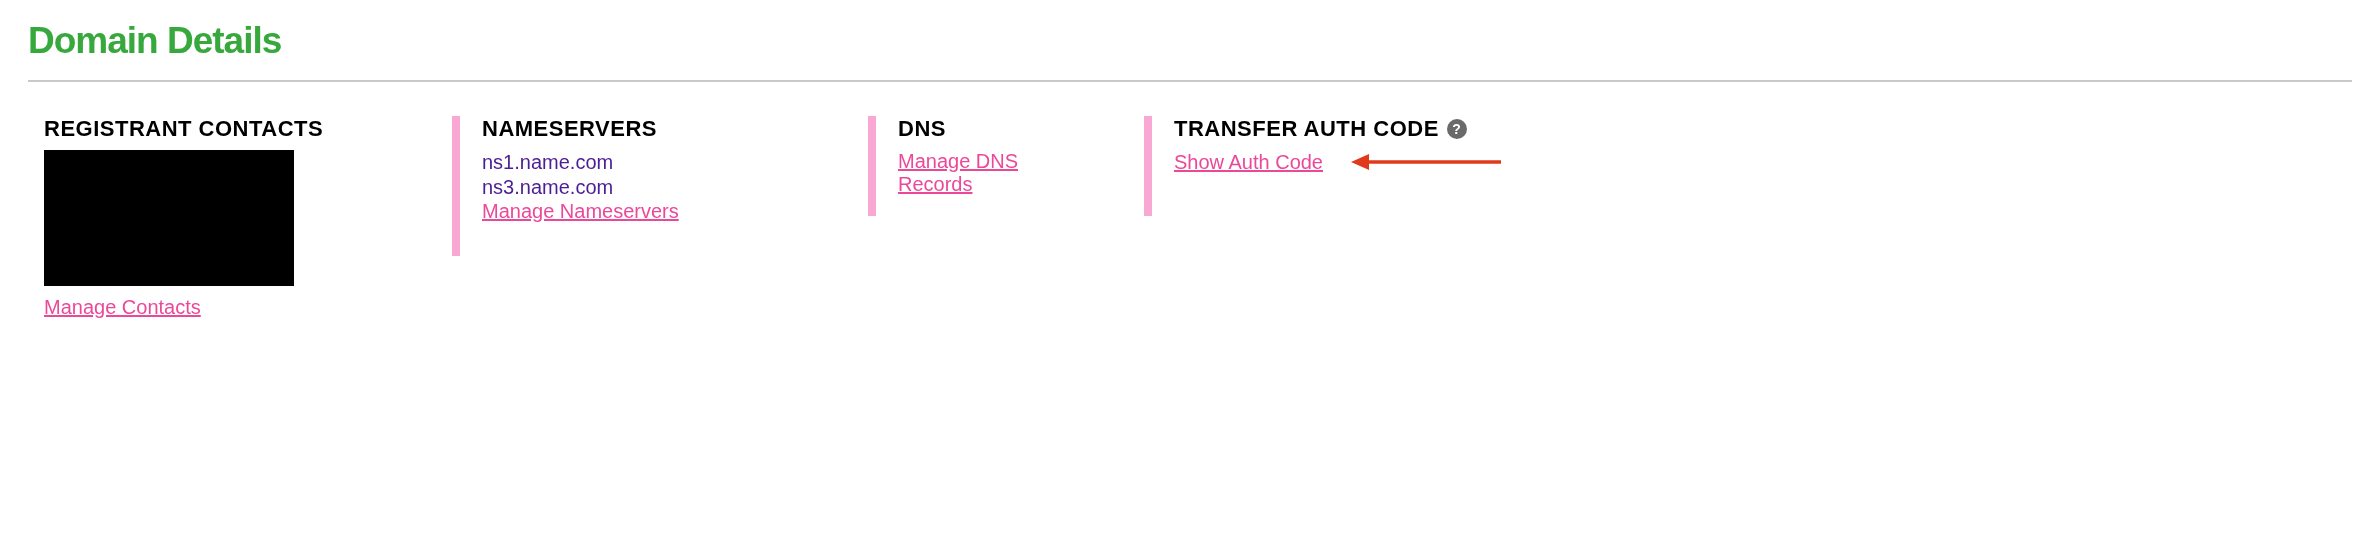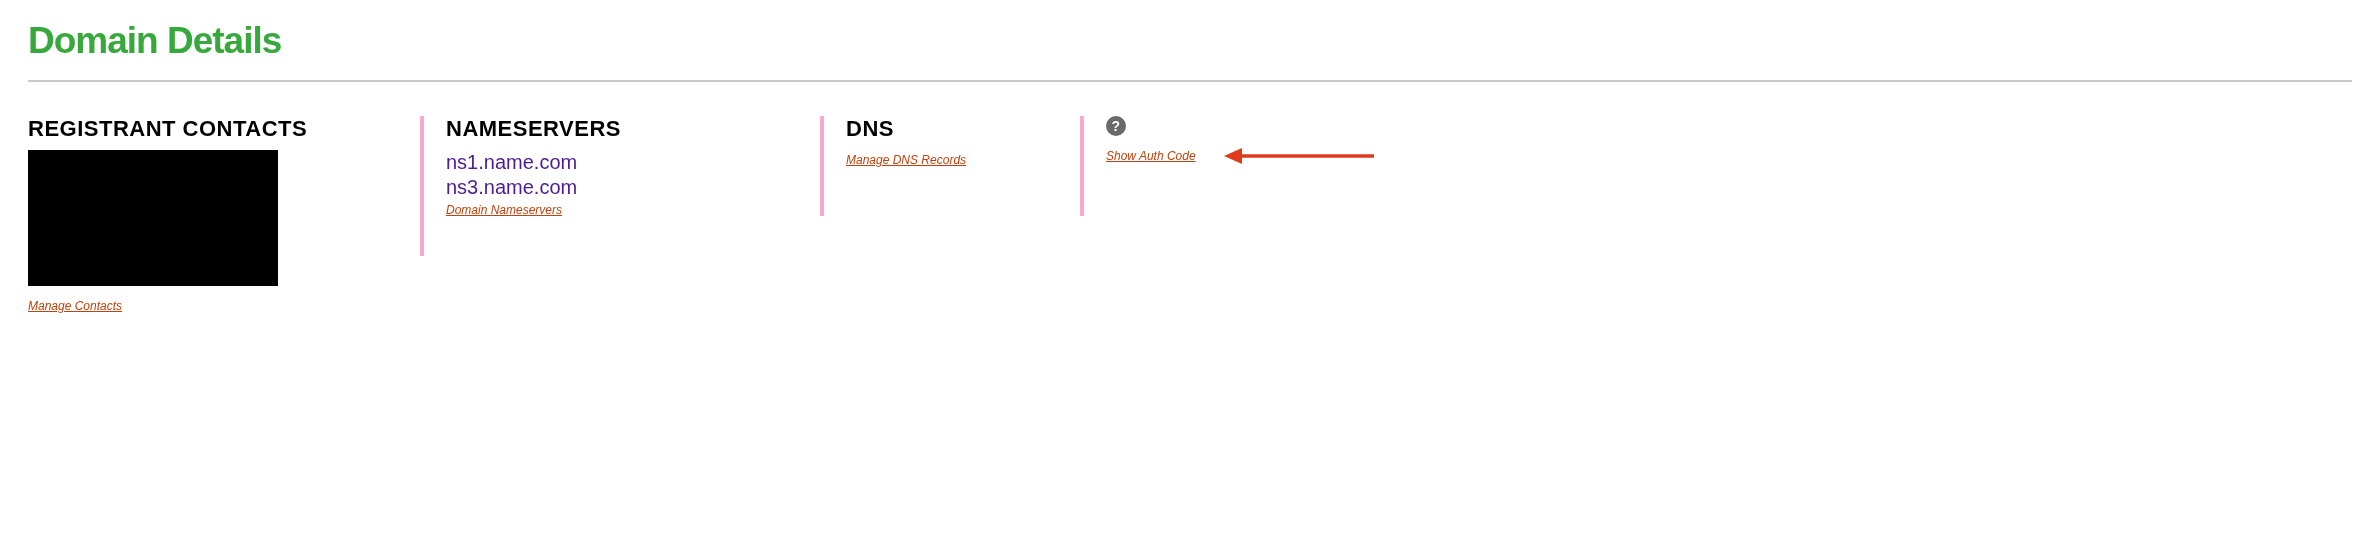--- a/index.html
+++ b/index.html
@@ -22,23 +22,24 @@
       border-top: 2px solid #c9c9c9;
       margin-bottom: 34px;
     }
     .columns {
       display: flex;
       align-items: flex-start;
     }
     .col {
       position: relative;
       padding-right: 35px;
+      margin-left: 16px;
     }
     .col.sep {
-      border-left: 4px solid #f9a8d4;
+      border-left: 8px solid #f9a8d4;
       padding-left: 22px;
     }
     .col-registrant { flex: 0 0 392px; }
     .col-nameservers { flex: 0 0 400px; min-height: 140px; }
     .col-dns { flex: 0 0 260px; min-height: 100px; }
     .col-auth { flex: 1 1 auto; min-height: 100px; }
     .col-label {
       font-size: 22px;
       font-weight: 800;
       letter-spacing: 0.5px;
@@ -47,26 +48,25 @@
       align-items: center;
       gap: 8px;
     }
     .redacted {
       width: 250px;
       height: 136px;
       background: #000;
       margin-bottom: 10px;
     }
     .link {
-      color: #c2410c;
-      font-size: 12px;
+      color: #ec4899;
+      font-size: 20px;
       text-decoration: underline;
       cursor: pointer;
       display: inline-block;
-      font-style: italic;
     }
     .ns-item {
       font-size: 20px;
       color: #4c1d95;
       line-height: 1.25;
     }
     .help-icon {
       display: inline-flex;
       align-items: center;
       justify-content: center;
@@ -100,30 +100,31 @@
   <div class="col col-registrant">
     <div class="col-label">REGISTRANT CONTACTS</div>
     <div class="redacted"></div>
     <a class="link">Manage Contacts</a>
   </div>
 
   <div class="col col-nameservers sep">
     <div class="col-label">NAMESERVERS</div>
     <div class="ns-item">ns1.name.com</div>
     <div class="ns-item">ns3.name.com</div>
-    <a class="link">Domain Nameservers</a>
+    <a class="link">Manage Nameservers</a>
   </div>
 
   <div class="col col-dns sep">
     <div class="col-label">DNS</div>
     <a class="link">Manage DNS Records</a>
   </div>
 
   <div class="col col-auth sep">
     <div class="col-label">
+      <span>TRANSFER AUTH CODE</span>
       <span class="help-icon">?</span>
     </div>
     <div class="auth-row">
       <a class="link">Show Auth Code</a>
       <svg class="arrow" width="150" height="24" viewBox="0 0 150 24">
         <line x1="150" y1="12" x2="12" y2="12" stroke="#e03a1c" stroke-width="3.5"></line>
         <polygon points="0,12 18,4 18,20" fill="#e03a1c"></polygon>
       </svg>
     </div>
   </div>

